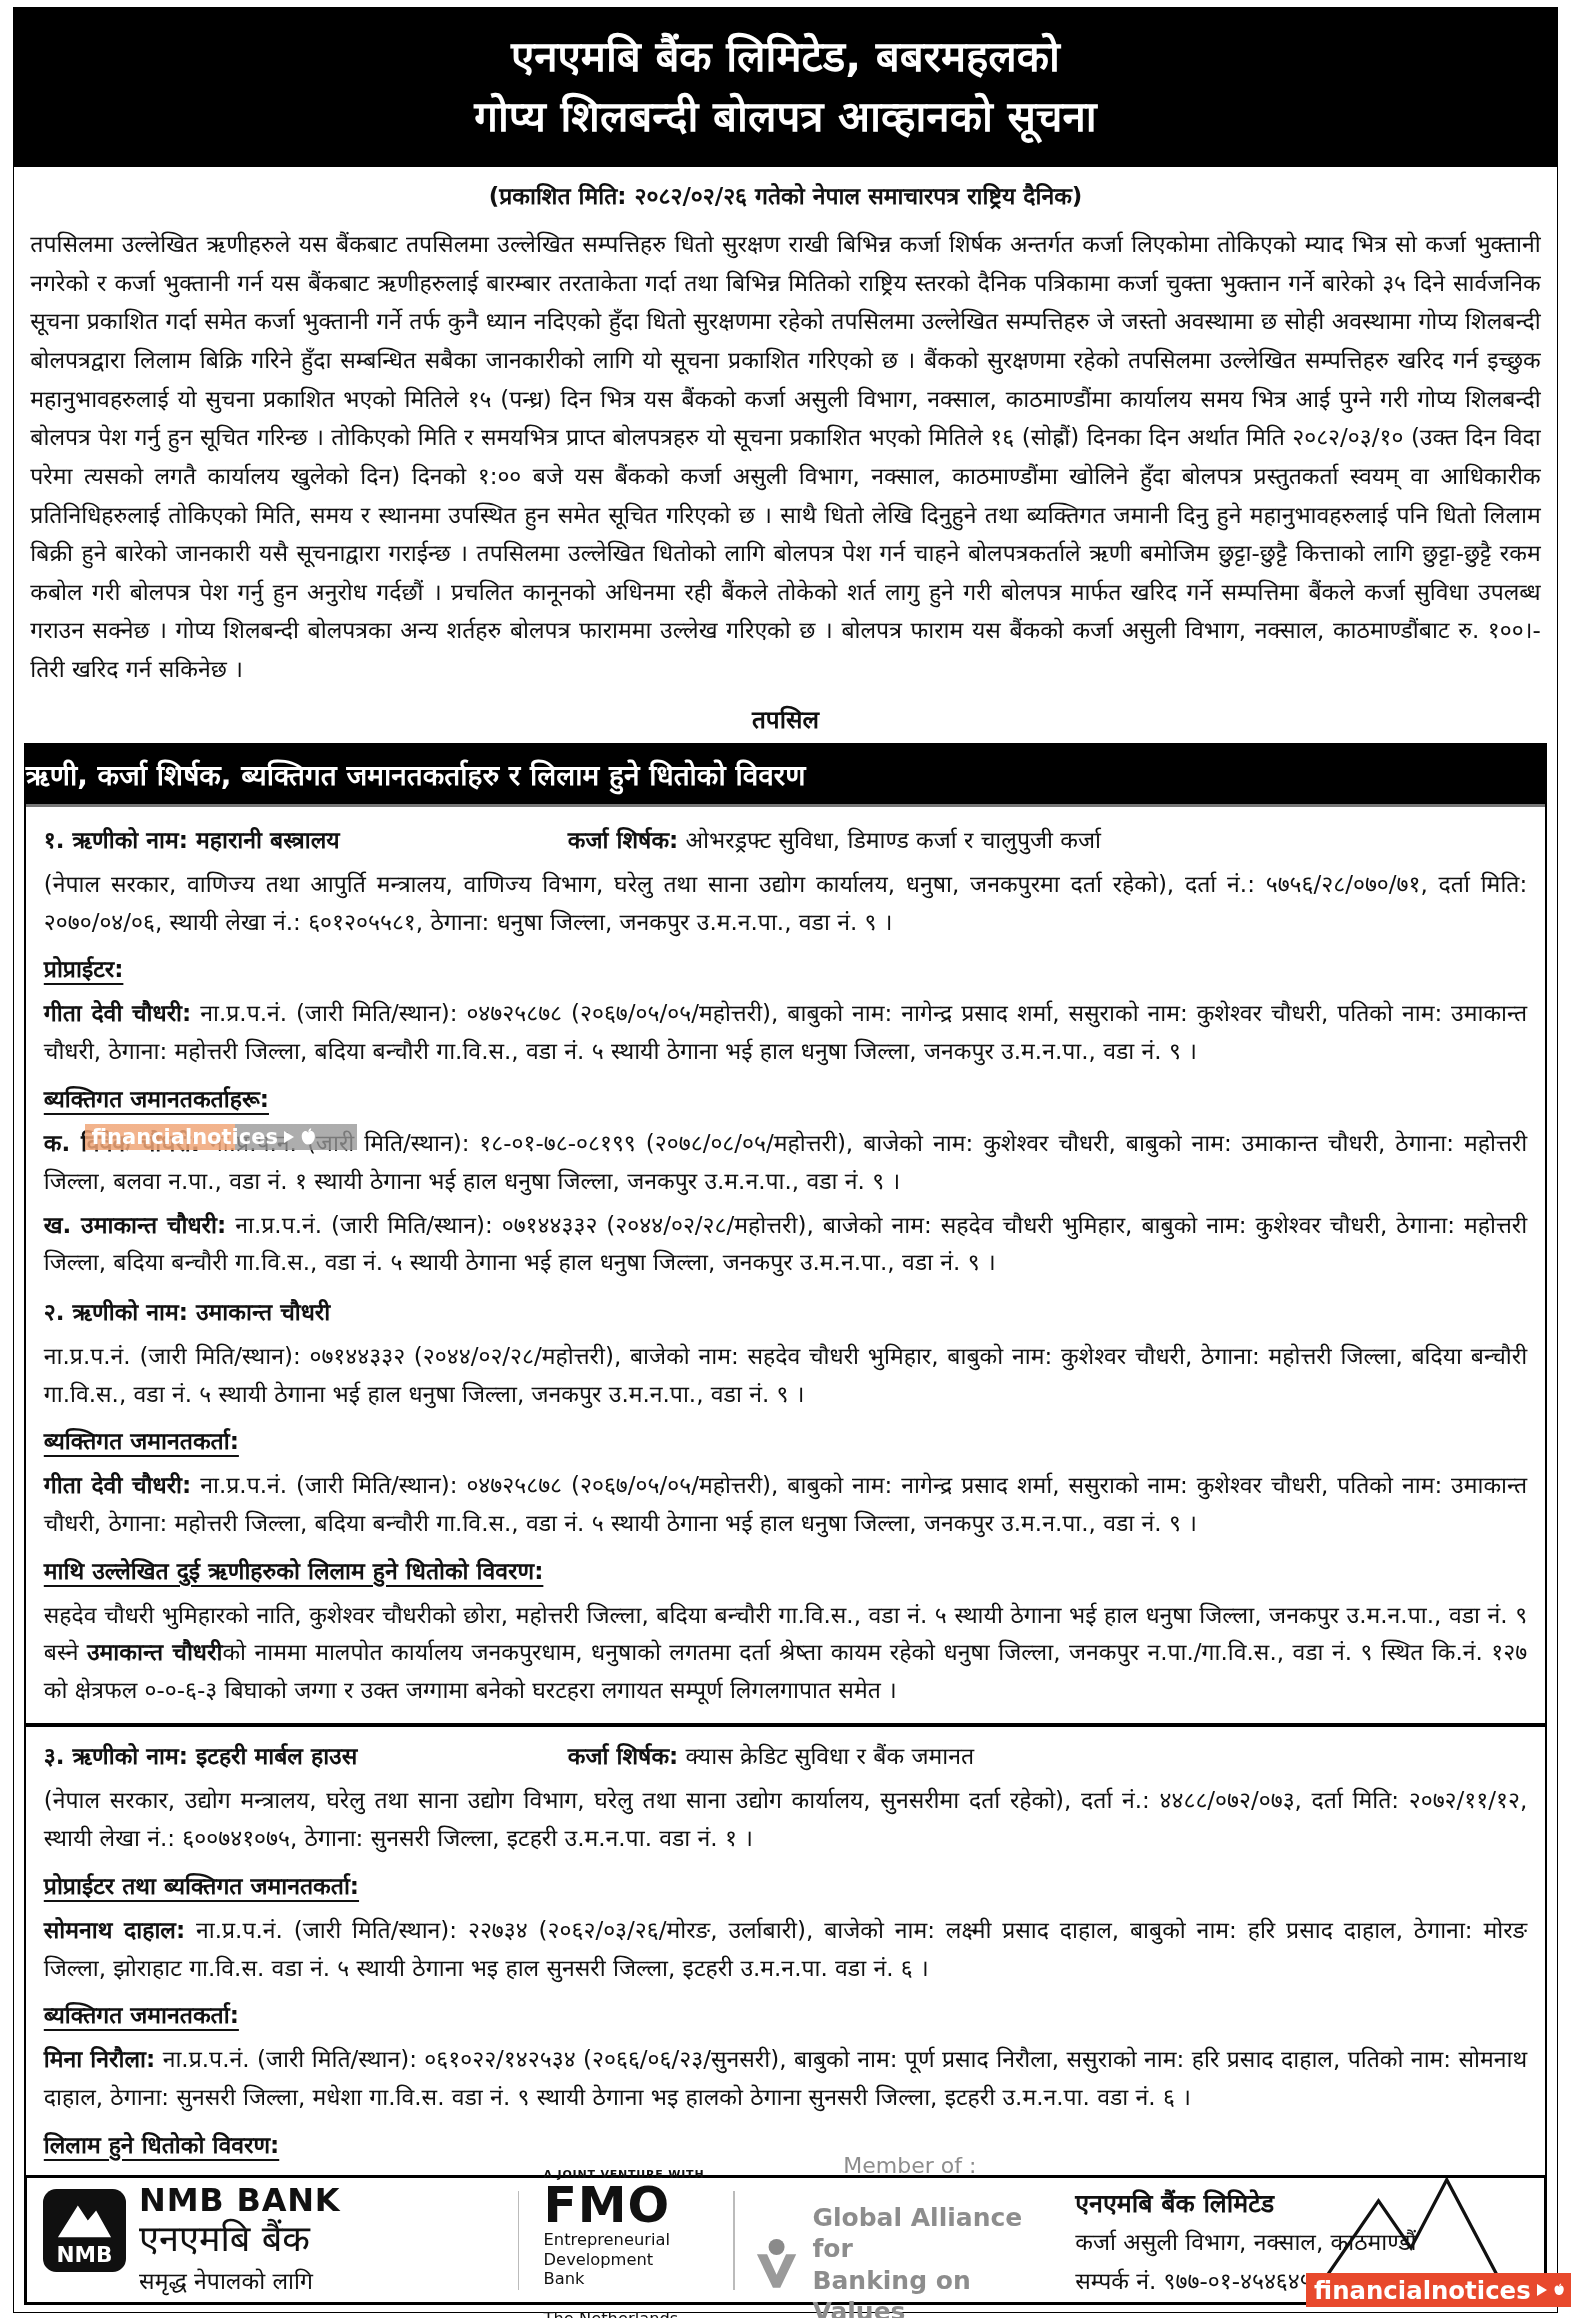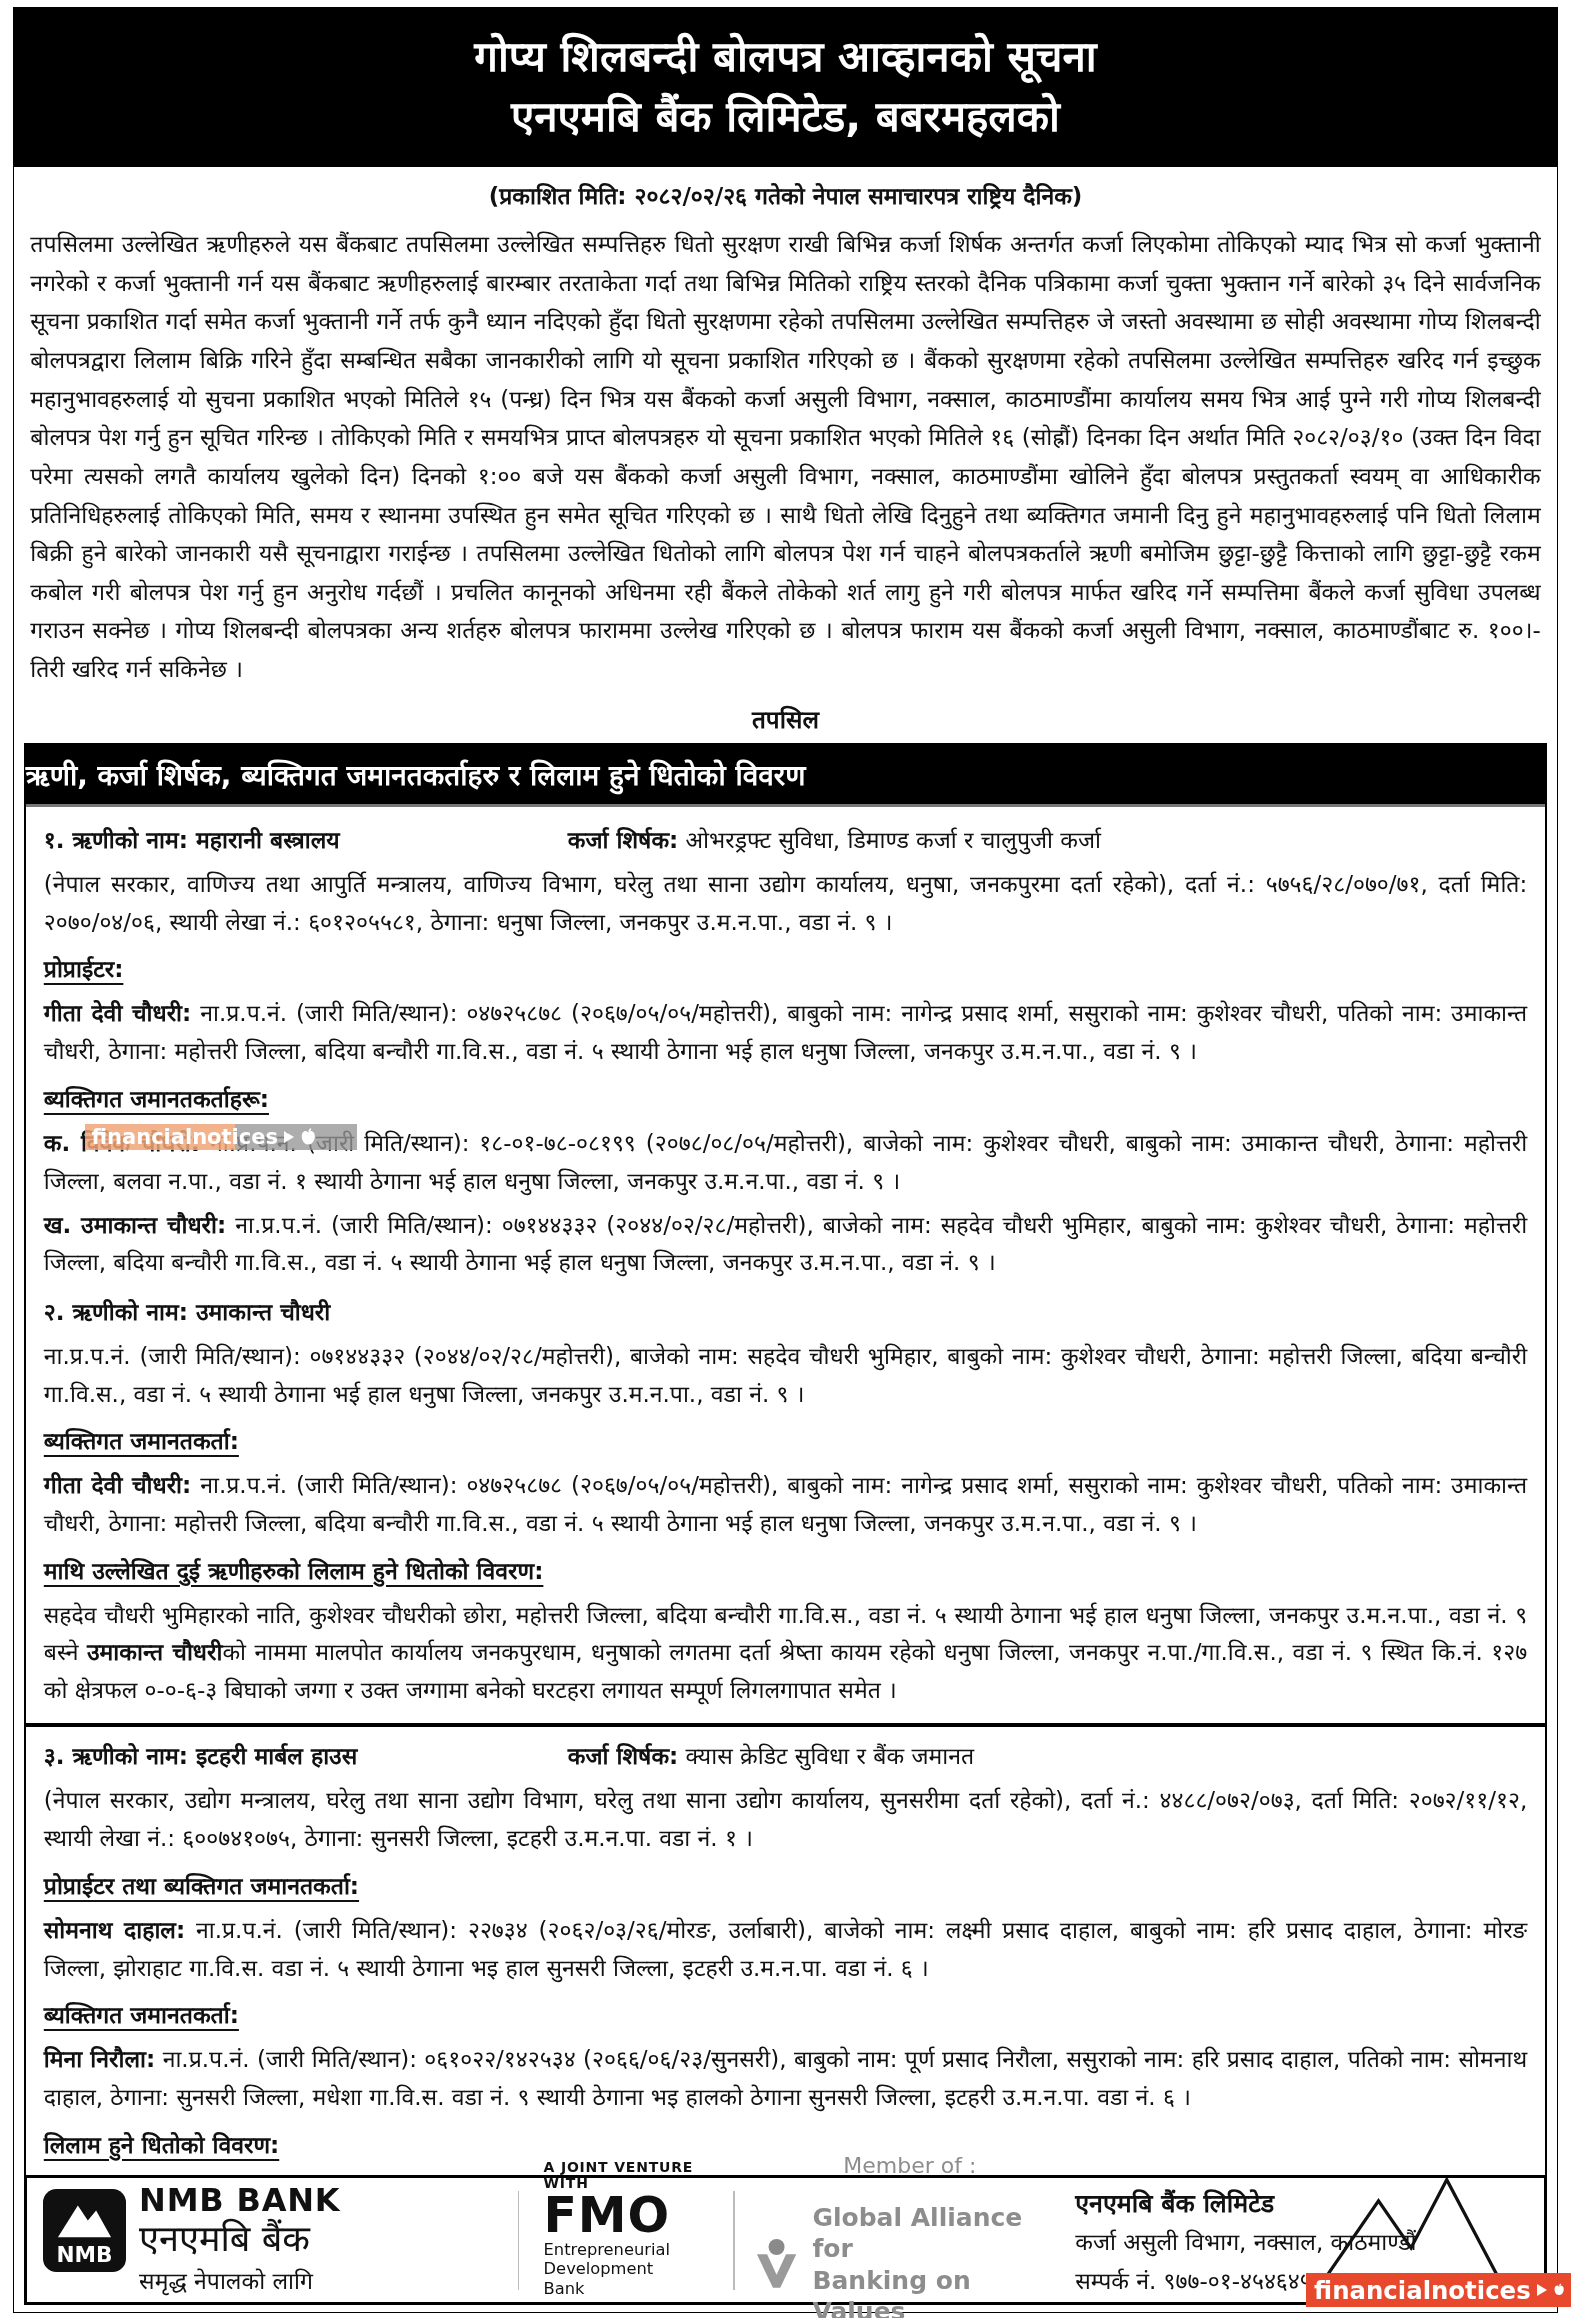--- a/index.html
+++ b/index.html
@@ -50,21 +50,21 @@
     border: 3.3px solid #000; background: #fff;
     display: flex; align-items: center; padding: 6.5px 16.3px;
   }
   .f-nmb { display: flex; align-items: flex-start; gap: 13px; width: 455px; flex: none; }
   .nmb-badge { width: 83px; height: 83px; flex: none; margin-top: 4.9px; }
   .nmb-text .en { font-size: 32px; font-weight: 800; letter-spacing: 0.8px; line-height: 1.05; }
   .nmb-text .np { font-size: 36px; font-weight: normal; line-height: 1.15; }
   .nmb-text .tag { font-size: 23px; margin-top: 4.9px; }
   .f-div { width: 1.6px; background: #bbb; height: 99px; flex: none; margin: 0 19.5px; }
   .f-fmo { width: 175px; flex: none; text-align: left; padding-left: 4.9px; }
-  .f-fmo .jv { font-size: 14px; font-weight: 800; letter-spacing: 0.8px; margin-top: 16px; }
+  .f-fmo .jv { font-size: 11px; font-weight: 800; letter-spacing: 0.8px; margin-top: 16px; }
   .f-fmo .fmo { font-size: 49px; font-weight: 900; letter-spacing: 0.8px; line-height: 1.0; }
   .f-fmo .sub { font-size: 16.3px; line-height: 1.2; }
   .f-fmo .country { font-size: 16.3px; margin-top: 20px; }
   .f-gabv { width: 293px; flex: none; color: #8d8d8d; }
   .f-gabv .member { font-size: 22px; margin-left: 89px; margin-bottom: 24px; }
   .gabv-row { display: flex; align-items: center; gap: 13px; }
   .gabv-text { font-size: 25px; font-weight: bold; line-height: 1.25; }
   .f-contact { margin-left: 28px; flex: none; }
   .f-contact .c1 { font-size: 25px; font-weight: bold; }
   .f-contact .c2, .f-contact .c3 { font-size: 23px; margin-top: 6.5px; }
@@ -88,22 +88,22 @@
     border-top: 6.5px solid transparent; border-bottom: 6.5px solid transparent;
     border-left: 10.6px solid #fff;
   }
 </style>
 </head>
 <body>
 
 <div class="page">
 
   <div class="masthead">
+    <div class="m-line">एनएमबि बैंक लिमिटेड, बबरमहलको</div>
     <div class="m-line">गोप्य शिलबन्दी बोलपत्र आव्हानको सूचना</div>
-    <div class="m-line">एनएमबि बैंक लिमिटेड, बबरमहलको</div>
   </div>
 
   <div class="pub-line">(प्रकाशित मिति: २०८२/०२/२६ गतेको नेपाल समाचारपत्र राष्ट्रिय दैनिक)</div>
 
   <div class="intro">तपसिलमा उल्लेखित ऋणीहरुले यस बैंकबाट तपसिलमा उल्लेखित सम्पत्तिहरु धितो सुरक्षण राखी बिभिन्न कर्जा शिर्षक अन्तर्गत कर्जा लिएकोमा तोकिएको म्याद भित्र सो कर्जा भुक्तानी नगरेको र कर्जा भुक्तानी गर्न यस बैंकबाट ऋणीहरुलाई बारम्बार तरताकेता गर्दा तथा बिभिन्न मितिको राष्ट्रिय स्तरको दैनिक पत्रिकामा कर्जा चुक्ता भुक्तान गर्ने बारेको ३५ दिने सार्वजनिक सूचना प्रकाशित गर्दा समेत कर्जा भुक्तानी गर्ने तर्फ कुनै ध्यान नदिएको हुँदा धितो सुरक्षणमा रहेको तपसिलमा उल्लेखित सम्पत्तिहरु जे जस्तो अवस्थामा छ सोही अवस्थामा गोप्य शिलबन्दी बोलपत्रद्वारा लिलाम बिक्रि गरिने हुँदा सम्बन्धित सबैका जानकारीको लागि यो सूचना प्रकाशित गरिएको छ । बैंकको सुरक्षणमा रहेको तपसिलमा उल्लेखित सम्पत्तिहरु खरिद गर्न इच्छुक महानुभावहरुलाई यो सुचना प्रकाशित भएको मितिले १५ (पन्ध्र) दिन भित्र यस बैंकको कर्जा असुली विभाग, नक्साल, काठमाण्डौंमा कार्यालय समय भित्र आई पुग्ने गरी गोप्य शिलबन्दी बोलपत्र पेश गर्नु हुन सूचित गरिन्छ । तोकिएको मिति र समयभित्र प्राप्त बोलपत्रहरु यो सूचना प्रकाशित भएको मितिले १६ (सोह्रौं) दिनका दिन अर्थात मिति २०८२/०३/१० (उक्त दिन विदा परेमा त्यसको लगतै कार्यालय खुलेको दिन) दिनको १:०० बजे यस बैंकको कर्जा असुली विभाग, नक्साल, काठमाण्डौंमा खोलिने हुँदा बोलपत्र प्रस्तुतकर्ता स्वयम् वा आधिकारीक प्रतिनिधिहरुलाई तोकिएको मिति, समय र स्थानमा उपस्थित हुन समेत सूचित गरिएको छ । साथै धितो लेखि दिनुहुने तथा ब्यक्तिगत जमानी दिनु हुने महानुभावहरुलाई पनि धितो लिलाम बिक्री हुने बारेको जानकारी यसै सूचनाद्वारा गराईन्छ । तपसिलमा उल्लेखित धितोको लागि बोलपत्र पेश गर्न चाहने बोलपत्रकर्ताले ऋणी बमोजिम छुट्टा-छुट्टै कित्ताको लागि छुट्टा-छुट्टै रकम कबोल गरी बोलपत्र पेश गर्नु हुन अनुरोध गर्दछौं । प्रचलित कानूनको अधिनमा रही बैंकले तोकेको शर्त लागु हुने गरी बोलपत्र मार्फत खरिद गर्ने सम्पत्तिमा बैंकले कर्जा सुविधा उपलब्ध गराउन सक्नेछ । गोप्य शिलबन्दी बोलपत्रका अन्य शर्तहरु बोलपत्र फाराममा उल्लेख गरिएको छ । बोलपत्र फाराम यस बैंकको कर्जा असुली विभाग, नक्साल, काठमाण्डौंबाट रु. १००।- तिरी खरिद गर्न सकिनेछ ।</div>
 
   <div class="tapasil">तपसिल</div>
 
   <div class="detail-box">
     <div class="detail-bar">ऋणी, कर्जा शिर्षक, ब्यक्तिगत जमानतकर्ताहरु र लिलाम हुने धितोको विवरण</div>

